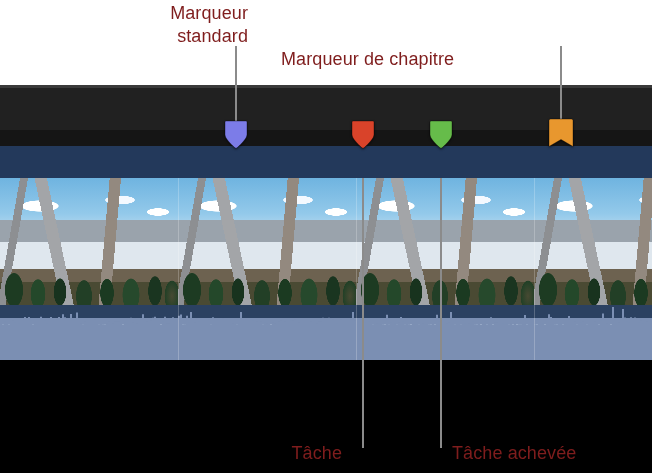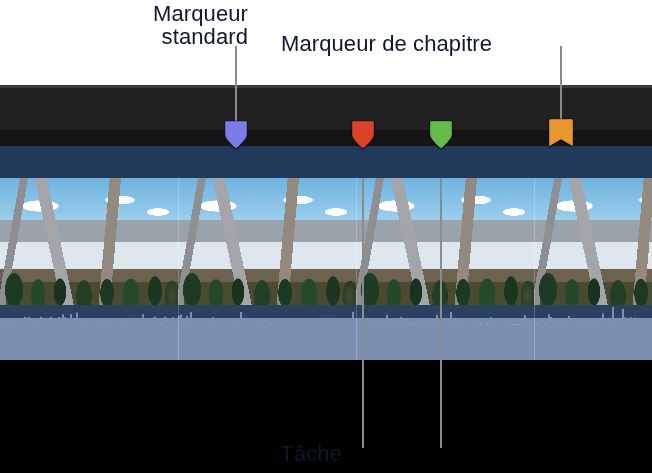--- a/index.html
+++ b/index.html
@@ -7,23 +7,23 @@
     width:652px;height:473px;overflow:hidden;
     background:#ffffff;
     font-family:"Liberation Sans","DejaVu Sans",sans-serif;
     -webkit-font-smoothing:antialiased;
   }
   #stage{position:relative;width:652px;height:473px;overflow:hidden;background:#fff;}
 
   
   .callout{
     position:absolute;
-    font-size:22px;
+    font-size:18px;
     line-height:23px;
-    color:#0f172a;
+    color:#7f1d1d;
     white-space:pre-line;
     letter-spacing:0.1px;
   }
   .callout.right{text-align:right;}
   .callout.left{text-align:left;}
 
   
   .leader{
     position:absolute;
     width:2px;
@@ -150,18 +150,19 @@
       <div class="marker" style="left: 561px; top: 118px;">
         <svg class="glyph" width="26" height="30" viewBox="0 0 26 30" style="left: -13px;">
           <path d="M2.5,1 H23.5 A1.5,1.5 0 0 1 25,2.5 V28.5 L13,21.5 L1,28.5 V2.5 A1.5,1.5 0 0 1 2.5,1 Z" fill="#e8972e" stroke="rgba(0,0,0,0.35)" stroke-width="1"></path>
         </svg>
       </div>
     </div>
 
   <div class="callout right" style="left:100px;top:2px;width:148px;">Marqueur
 standard</div>
 
-  <div class="callout left" style="left:281px;top:32px;width:270px;">Marqueur de chapitre</div>
+  <div class="callout left" style="left:281px;top:48px;width:270px;">Marqueur de chapitre</div>
 
   <div class="callout left" style="left:272px;top:442px;width:70px;text-align:right;">Tâche</div>
 
+  <div class="callout left" style="left:452px;top:442px;width:190px;">Tâche achevée</div>
 
 </div>
 
 </body></html>

